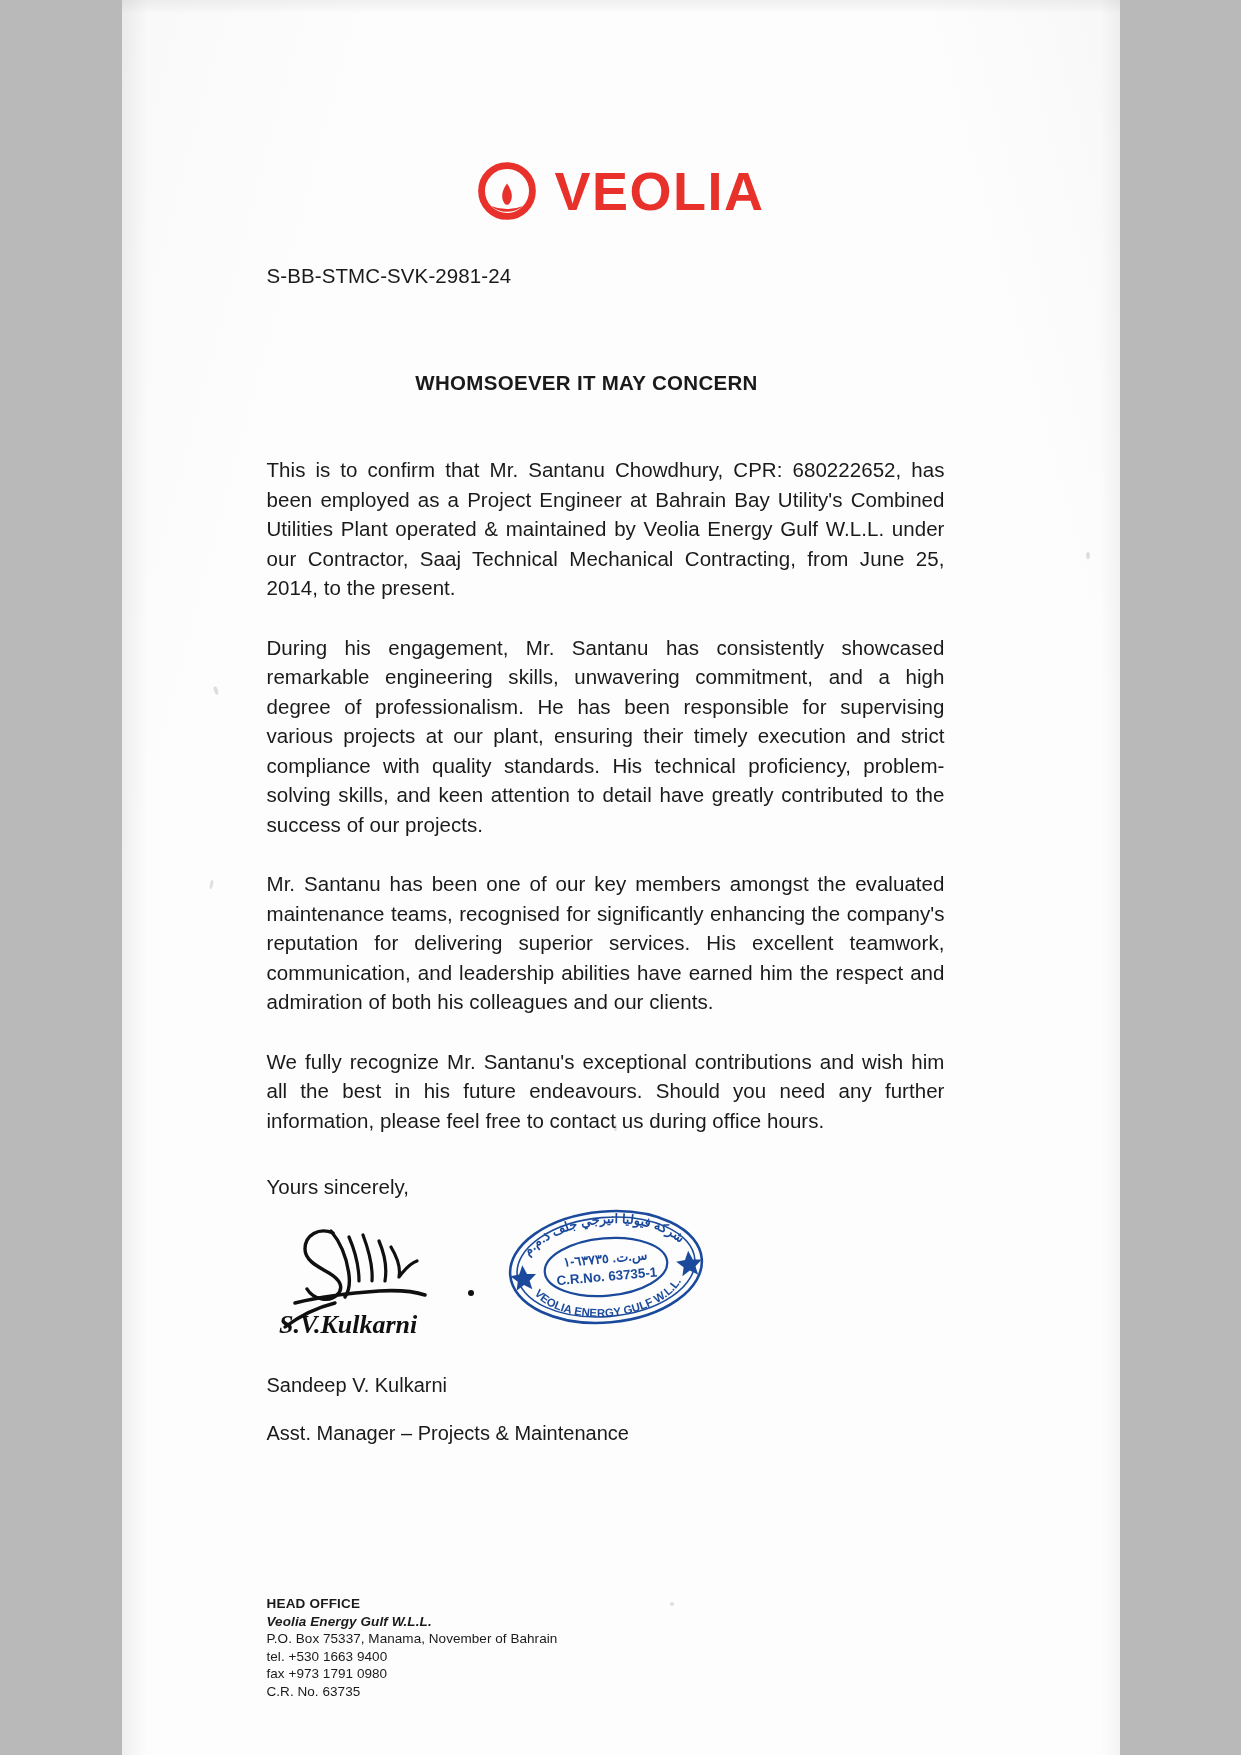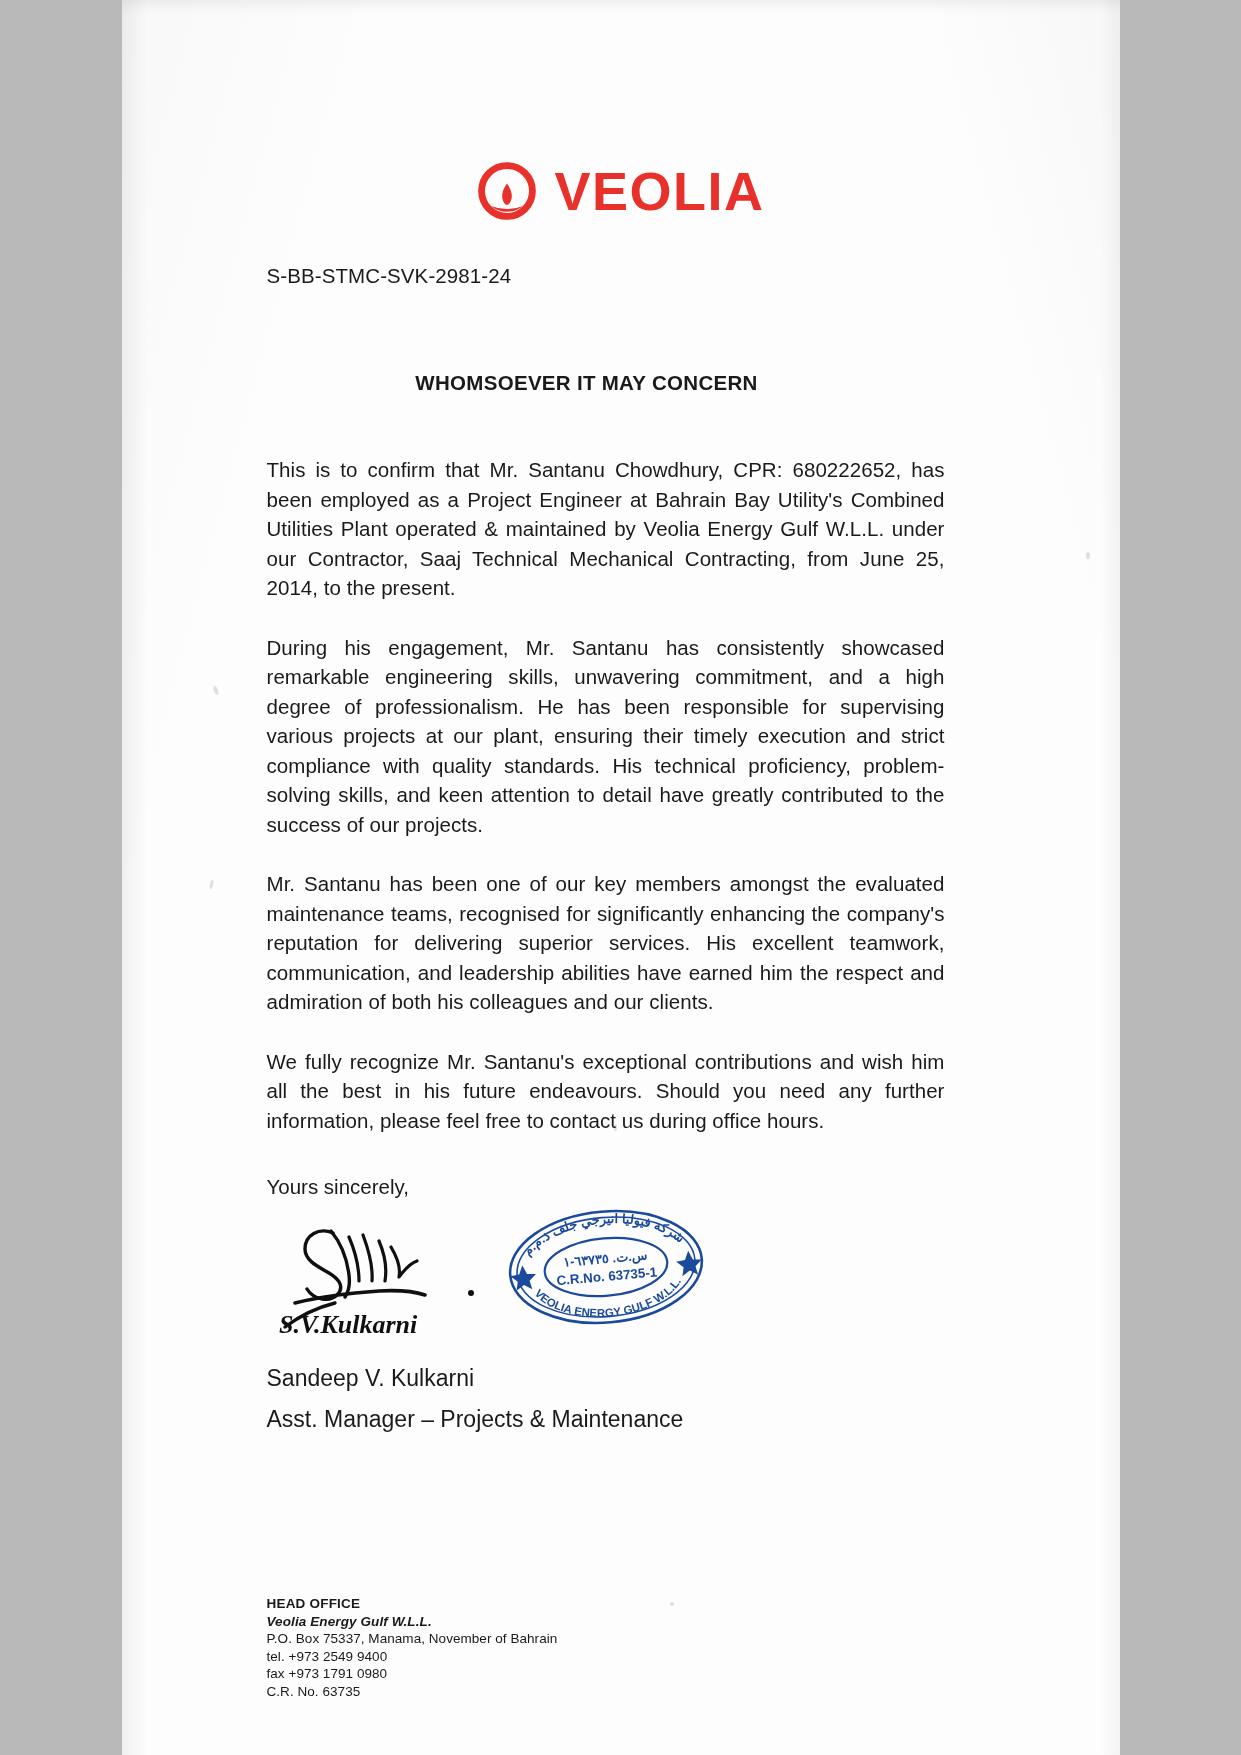--- a/index.html
+++ b/index.html
@@ -119,22 +119,22 @@
     height: 128px;
   }
   .stamp {
     position: absolute;
     left: 230px;
     top: 2px;
     width: 218px;
     height: 124px;
   }
   .signer {
-    margin-top: 13px;
-    font-size: 23px;
+    margin-top: 20px;
+    font-size: 20px;
     line-height: 28px;
   }
 
   
   .footer {
     position: absolute;
     left: 145px;
     top: 1595px;
     display: flex;
     gap: 12px;
@@ -239,19 +239,19 @@
 
     <div class="signer">Sandeep V. Kulkarni</div>
     <div class="signer">Asst. Manager – Projects &amp; Maintenance</div>
   </div>
 
   <div class="footer">
     <div class="footer-col">
       <div class="f-label">HEAD OFFICE</div>
       <div class="f-company">Veolia Energy Gulf W.L.L.</div>
       <div class="f-line">P.O. Box 75337, Manama, November of Bahrain</div>
-      <div class="f-line">tel. +973 2549 9400</div>
+      <div class="f-line">tel. +530 1663 9400</div>
       <div class="f-line">fax +973 1791 0980</div>
       <div class="f-line">C.R. No. 63735</div>
     </div>
   </div>
 
 </div>
 
 </body></html>

